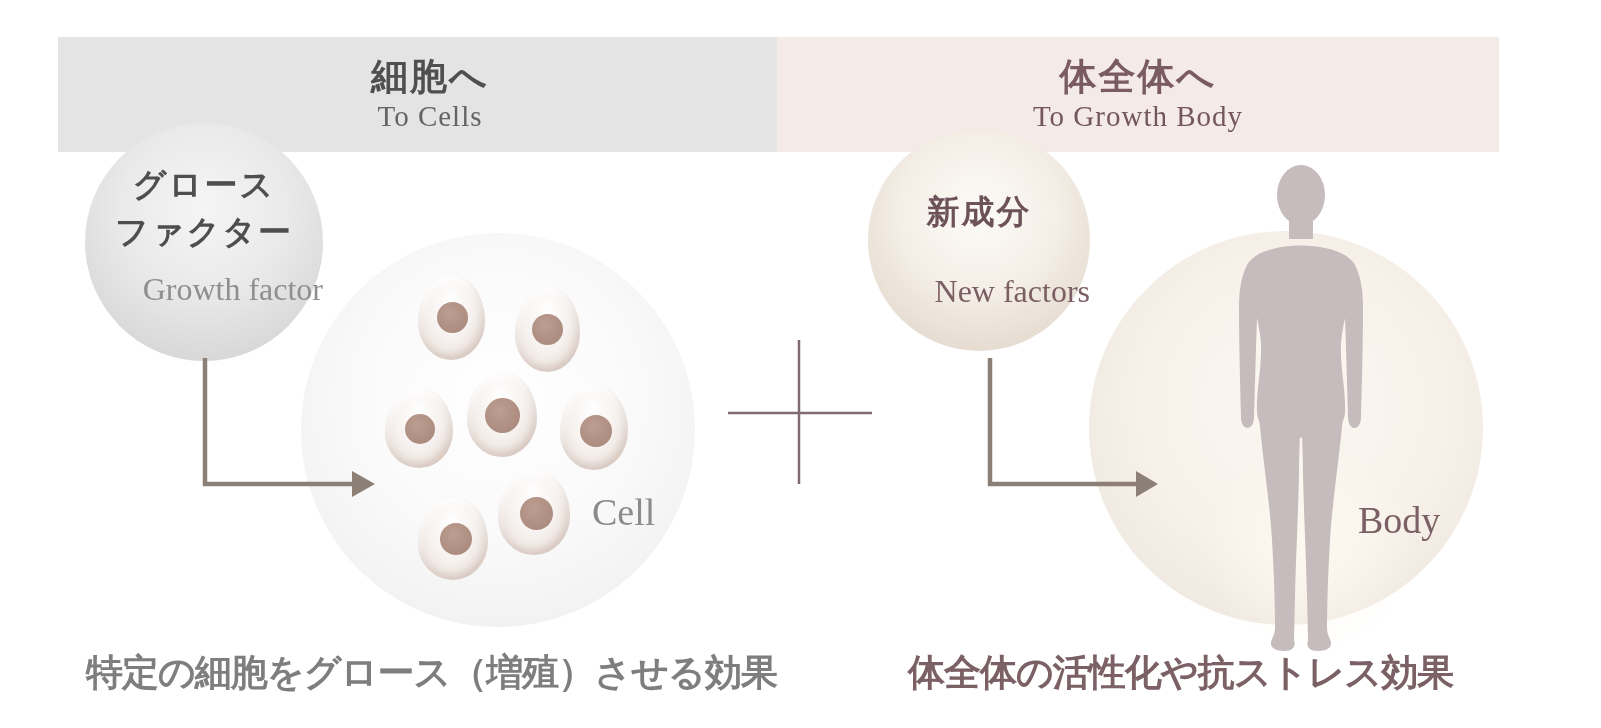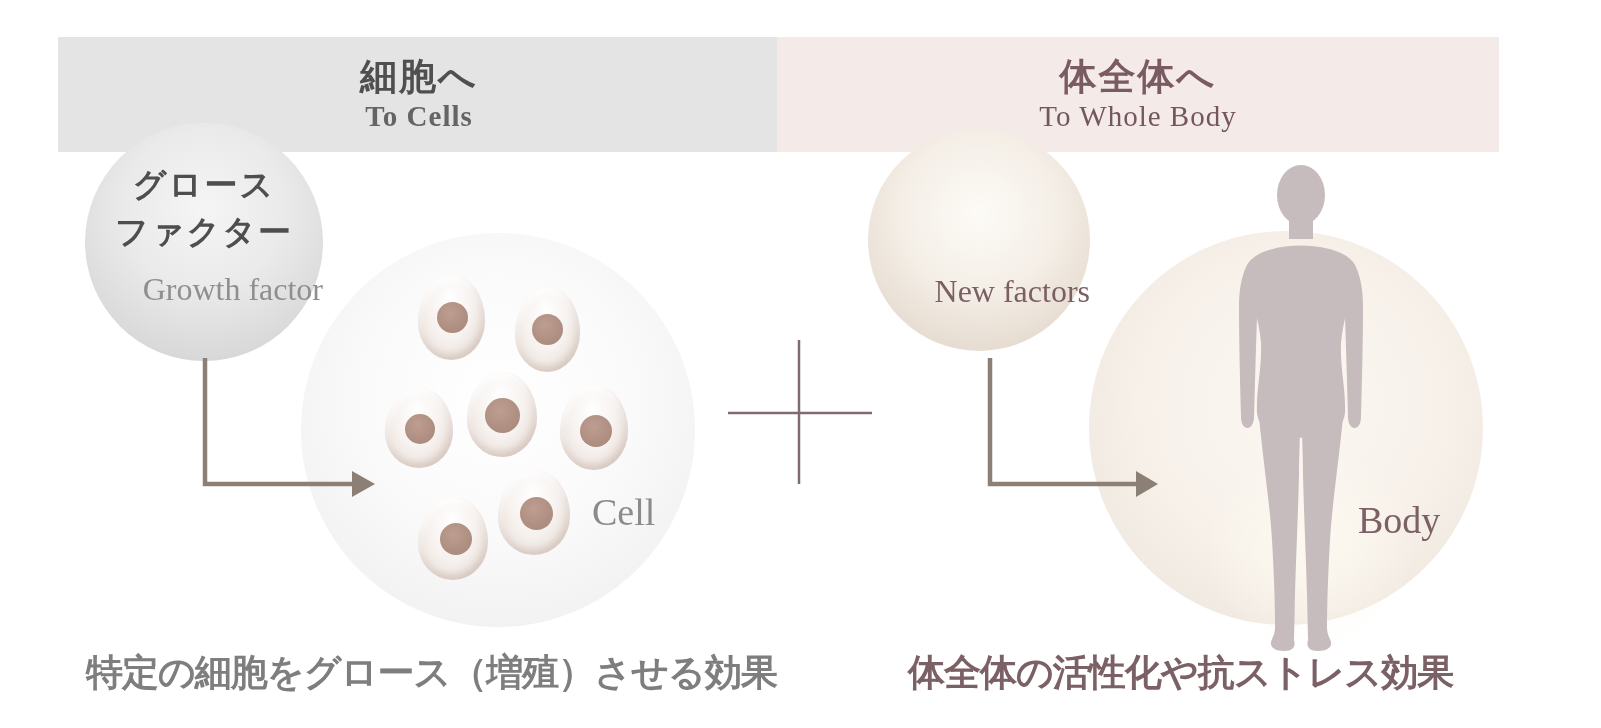--- a/index.html
+++ b/index.html
@@ -3,26 +3,26 @@
 <meta charset="utf-8">
 <style>
   html,body{margin:0;padding:0;background:#ffffff;}
   .stage{
     position:relative;width:1601px;height:728px;background:#ffffff;overflow:hidden;
     font-family:"Liberation Sans",sans-serif;
   }
   
   .hbar{position:absolute;top:37px;width:722px;height:115px;display:flex;flex-direction:column;
         align-items:center;justify-content:center;gap:7px;}
-  .hbar--left{left:58px;background:#e4e4e4;}
+  .hbar--left{left:58px;background:#e4e4e4;padding-left:11px;}
   .hbar--right{left:777px;background:#f4ebe8;}
   .hbar-title{font-size:37px;font-weight:600;letter-spacing:2px;line-height:1;}
   .hbar-sub{font-family:"Liberation Serif",serif;font-size:29px;line-height:1;letter-spacing:1px;}
   .hbar--left .hbar-title{color:#4f4f4f;}
-  .hbar--left .hbar-sub{color:#646464;font-weight:bold;}
+  .hbar--left .hbar-sub{color:#646464;}
   .hbar--right .hbar-title{color:#7a5a63;}
   .hbar--right .hbar-sub{color:#74565f;}
 
   
   .sphere{position:absolute;border-radius:50%;}
   .sphere--gray{left:85px;top:123px;width:238px;height:238px;
     background:radial-gradient(circle at 50% 36%,#f5f5f5 0%,#eaeaea 42%,#d8d8d8 78%,#cbcbcb 100%);}
   .sphere--cream{left:868px;top:129px;width:222px;height:222px;
     background:radial-gradient(circle at 50% 38%,#fdfbf7 0%,#f4eee6 45%,#e3d8cc 85%,#d9cdc0 100%);}
   .sphere-jp{position:absolute;width:100%;text-align:center;font-size:33px;font-weight:600;
@@ -65,21 +65,21 @@
 <body>
 
 <div class="stage">
 
   <div class="hbar hbar--left">
     <div class="hbar-title">細胞へ</div>
     <div class="hbar-sub">To Cells</div>
   </div>
   <div class="hbar hbar--right">
     <div class="hbar-title">体全体へ</div>
-    <div class="hbar-sub">To Whole Body</div>
+    <div class="hbar-sub">To Growth Body</div>
   </div>
 
   <div class="bigcircle bigcircle--left"></div>
 
   <div class="cell" style="left:418px;top:275px;width:67px;height:85px">
     <span class="nucleus" style="left:19px;top:27px;width:31px;height:31px"></span>
     </div>
   <div class="cell" style="left:515px;top:287px;width:65px;height:85px">
     <span class="nucleus" style="left:17px;top:27px;width:31px;height:31px"></span>
     </div>
@@ -126,20 +126,21 @@
     <path d="M 8,100 C 22,74 102,74 116,100 C 114,130 104,152 102,178 C 101,204 107,224 106,248 C 105,258 99,264 92,266 C 72,275 52,275 32,266 C 25,264 19,258 18,248 C 17,224 23,204 22,178 C 20,152 10,130 8,100 Z"></path>
     <path d="M 8,100 C 2,112 0,126 0,142 C 0,175 1,215 2,252 C 2,266 14,267 15,253 C 16,215 17,182 18,152 C 18,132 16,112 12,104 Z"></path>
     <path d="M 116,100 C 122,112 124,126 124,142 C 124,175 123,215 122,252 C 122,266 110,267 109,253 C 108,215 107,182 106,152 C 106,132 108,112 112,104 Z"></path>
     <path d="M 20,252 C 24,295 31,340 33,375 C 35,410 36,440 36,462 C 36,470 33,473 32,477 C 31,483 37,486 45,486 C 54,486 57,482 55,475 L 56,430 C 57,395 59,350 60,310 C 60,290 61,275 61,262 C 48,268 32,262 20,252 Z"></path>
     <path d="M 104,252 C 100,295 93,340 91,375 C 89,410 88,440 88,462 C 88,470 91,473 92,477 C 93,483 87,486 79,486 C 70,486 67,482 69,475 L 68,430 C 67,395 65,350 64,310 C 64,290 63,275 63,262 C 76,268 92,262 104,252 Z"></path>
   </svg>
 
   <div class="label-serif body-label">Body</div>
 
   <div class="sphere sphere--cream">
+    <div class="sphere-jp" style="top:66px">新成分</div>
     <div class="sphere-en" style="top:146px">New factors</div>
   </div>
 
   <svg class="arrow-svg" style="left:968px;top:352px" width="200" height="148" viewBox="0 0 200 148">
     <path d="M22,6 V132 H168" fill="none" stroke="#8c8076" stroke-width="4.5"></path>
     <polygon points="168,119 190,132 168,145" fill="#8c8076"></polygon>
   </svg>
 
   <div class="caption caption--left">特定の細胞をグロース（増殖）させる効果</div>
   <div class="caption caption--right">体全体の活性化や抗ストレス効果</div>

